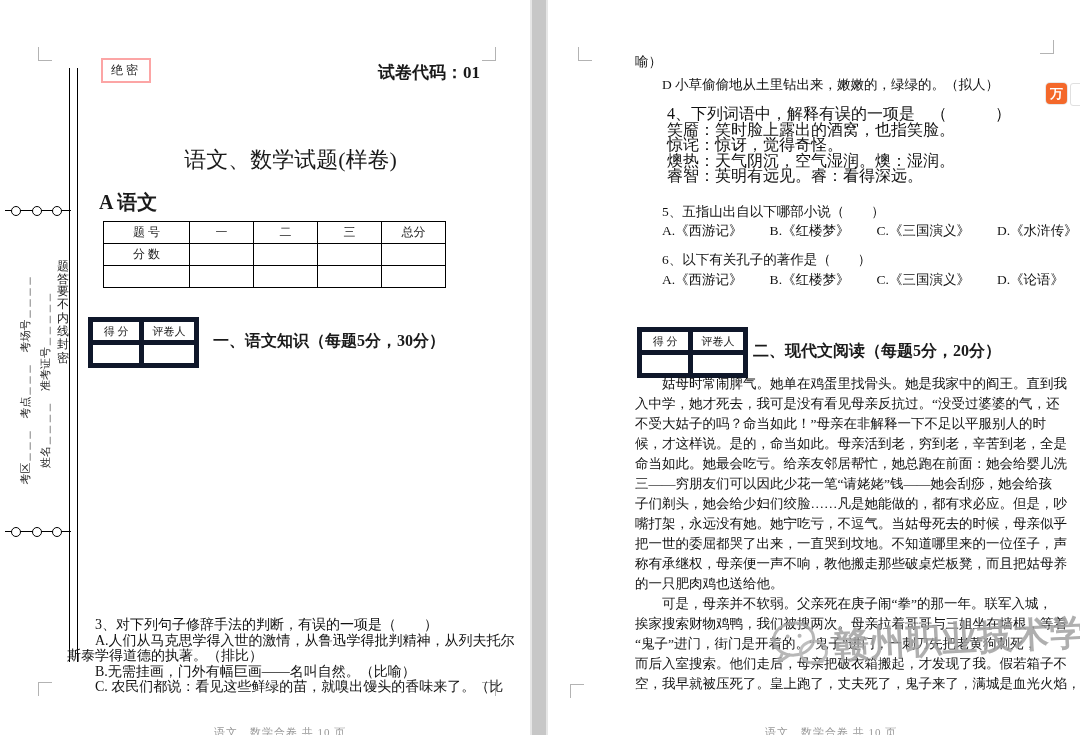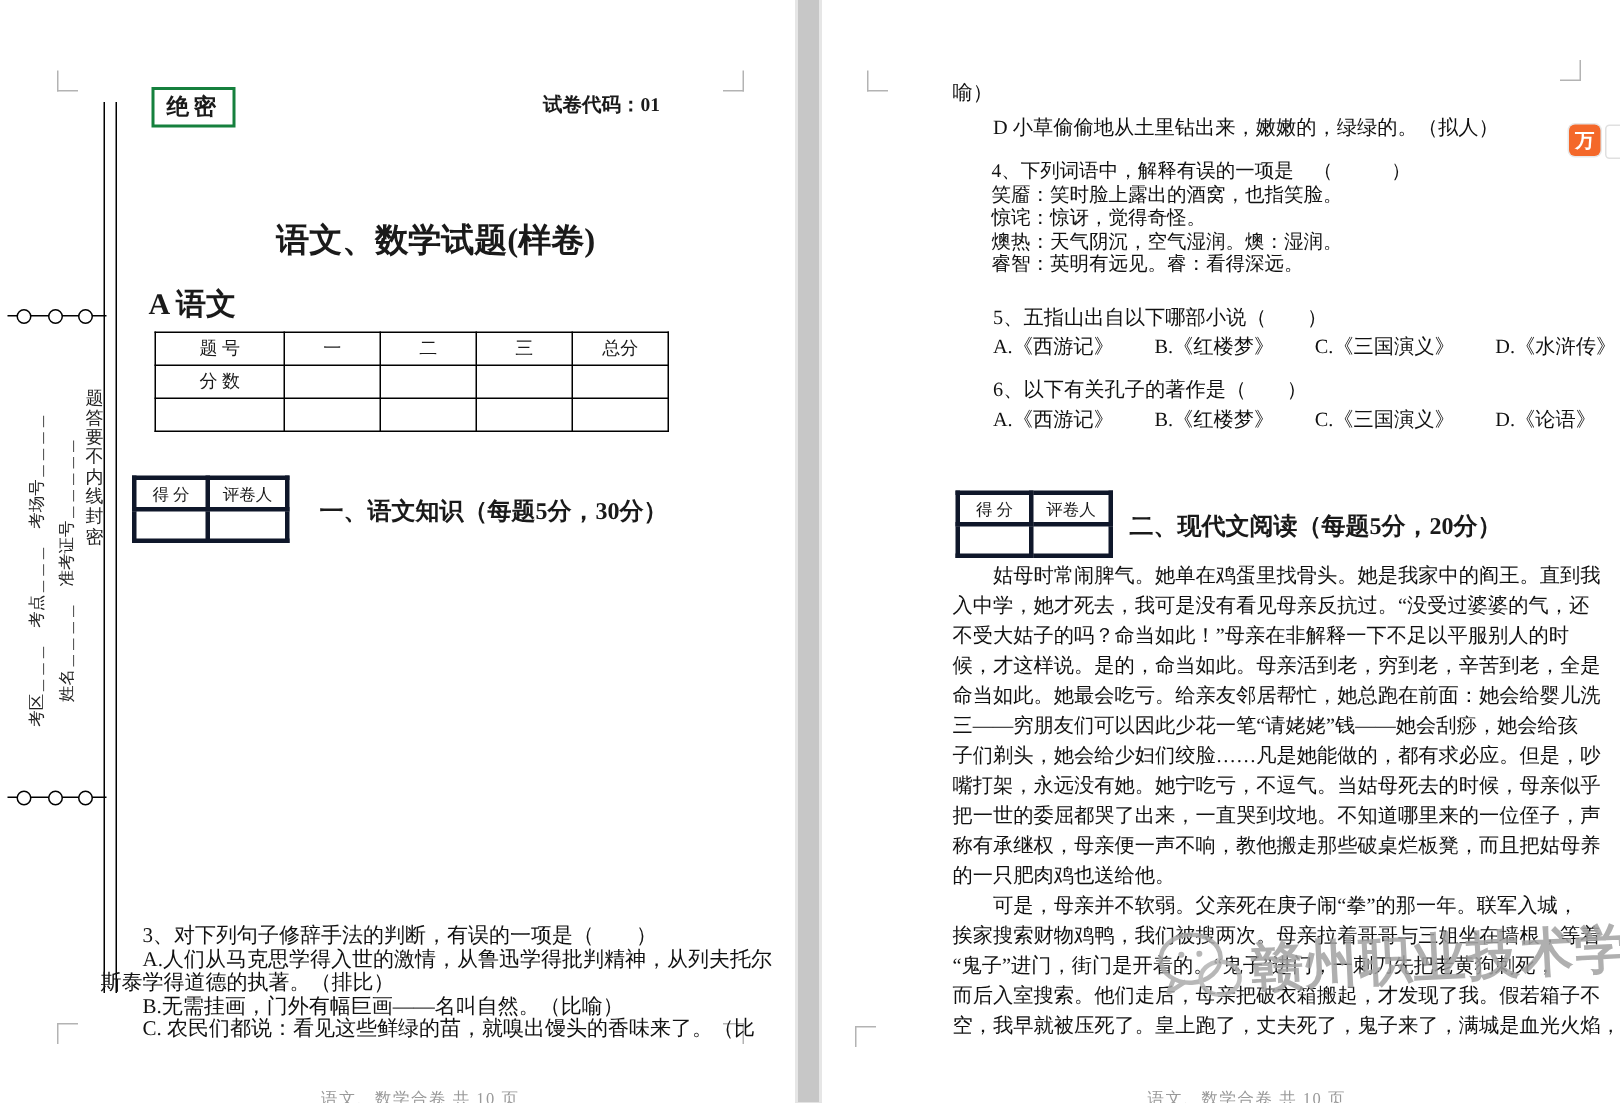--- a/index.html
+++ b/index.html
@@ -21,44 +21,44 @@
   
   .seal-line{position:absolute;top:68px;width:1px;height:594px;background:#000;}
   .circle-row{position:absolute;left:5px;width:66px;height:10px;}
   .circle-row .rule{position:absolute;left:0;top:4px;width:66px;height:1px;background:#000;}
   .circle-row .dot{position:absolute;top:0;width:8px;height:8px;border:1px solid #000;border-radius:50%;background:#fff;}
   #fields1{position:absolute;left:-90px;top:360px;width:250px;height:40px;transform:rotate(-90deg);
     font-size:11px;line-height:20px;color:#222;white-space:pre;text-align:center;}
   #sealtext{position:absolute;left:54px;top:250px;writing-mode:vertical-rl;
     font-size:12px;letter-spacing:13px;color:#222;}
   
-  #secrecy{position:absolute;left:101px;top:58px;border:2px solid #15803d;padding:2px 8px;
-    font-weight:bold;font-size:15px;letter-spacing:3px;}
-  #papercode{position:absolute;left:362px;top:61px;font-weight:bold;font-size:13px;}
+  #secrecy{position:absolute;left:101px;top:58px;border:2px solid #fca5a5;padding:2px 8px;
+    font-weight:normal;font-size:12px;letter-spacing:3px;}
+  #papercode{position:absolute;left:378px;top:61px;font-weight:bold;font-size:17px;}
   #examname{position:absolute;left:68px;top:114px;width:445px;text-align:center;font-size:15px;}
-  #papertitle{position:absolute;left:68px;top:145px;width:445px;text-align:center;font-size:22px;font-weight:bold;}
+  #papertitle{position:absolute;left:68px;top:145px;width:445px;text-align:center;font-size:22px;font-weight:normal;}
   #partA{position:absolute;left:99px;top:189px;font-size:20px;font-weight:bold;}
   
   table{border-collapse:collapse;}
   .scoretbl{position:absolute;left:103px;top:221px;}
   .scoretbl td{border:1px solid #000;height:21px;text-align:center;font-size:12px;padding:0;margin-top:16px;}
-  .gradertbl td{border:3px solid #0f172a;height:18px;text-align:center;font-size:11px;padding:0;}
+  .gradertbl td{border:5px solid #0f172a;height:18px;text-align:center;font-size:11px;padding:0;}
   .gradertbl .c1{width:46px;} .gradertbl .c2{width:50px;}
   #grader1{position:absolute;left:88px;top:317px;}
   #grader2{position:absolute;left:89px;top:327px;}
   .sectitle{position:absolute;font-size:16px;font-weight:bold;}
   #sec1{left:213px;top:331px;}
   #sec2{left:205px;top:341px;}
   
   .tx{position:absolute;white-space:pre;font-size:14px;color:#111;}
   #q1{left:67px;top:367px;line-height:21px;}
   #q2{left:67px;top:527px;line-height:15.5px;}
   #q3{left:67px;top:617px;line-height:15.5px;}
   #p2intro{left:87px;top:50px;line-height:23px;font-size:13.5px;}
-  #p2q4{left:87px;top:106px;line-height:15.5px;font-size:13px;}
+  #p2q4{left:87px;top:106px;line-height:15.5px;font-size:16px;}
   #p2q5{left:87px;top:202px;line-height:19px;font-size:13.5px;}
   #p2q6{left:87px;top:250px;line-height:19.5px;font-size:13.5px;}
   #passage{left:87px;top:374px;line-height:20px;font-size:13.5px;}
   .footer{position:absolute;top:725px;font-size:11px;color:#999;letter-spacing:1px;}
   #footer1{left:214px;} #footer2{left:217px;}
   
   #watermark{position:absolute;left:222px;top:612px;width:320px;display:flex;align-items:center;
     transform:rotate(-3deg);opacity:.85;pointer-events:none;}
   #watermark .wm-text{font-size:35px;font-weight:bold;color:#a2a2a2;letter-spacing:1px;white-space:nowrap;}
   

